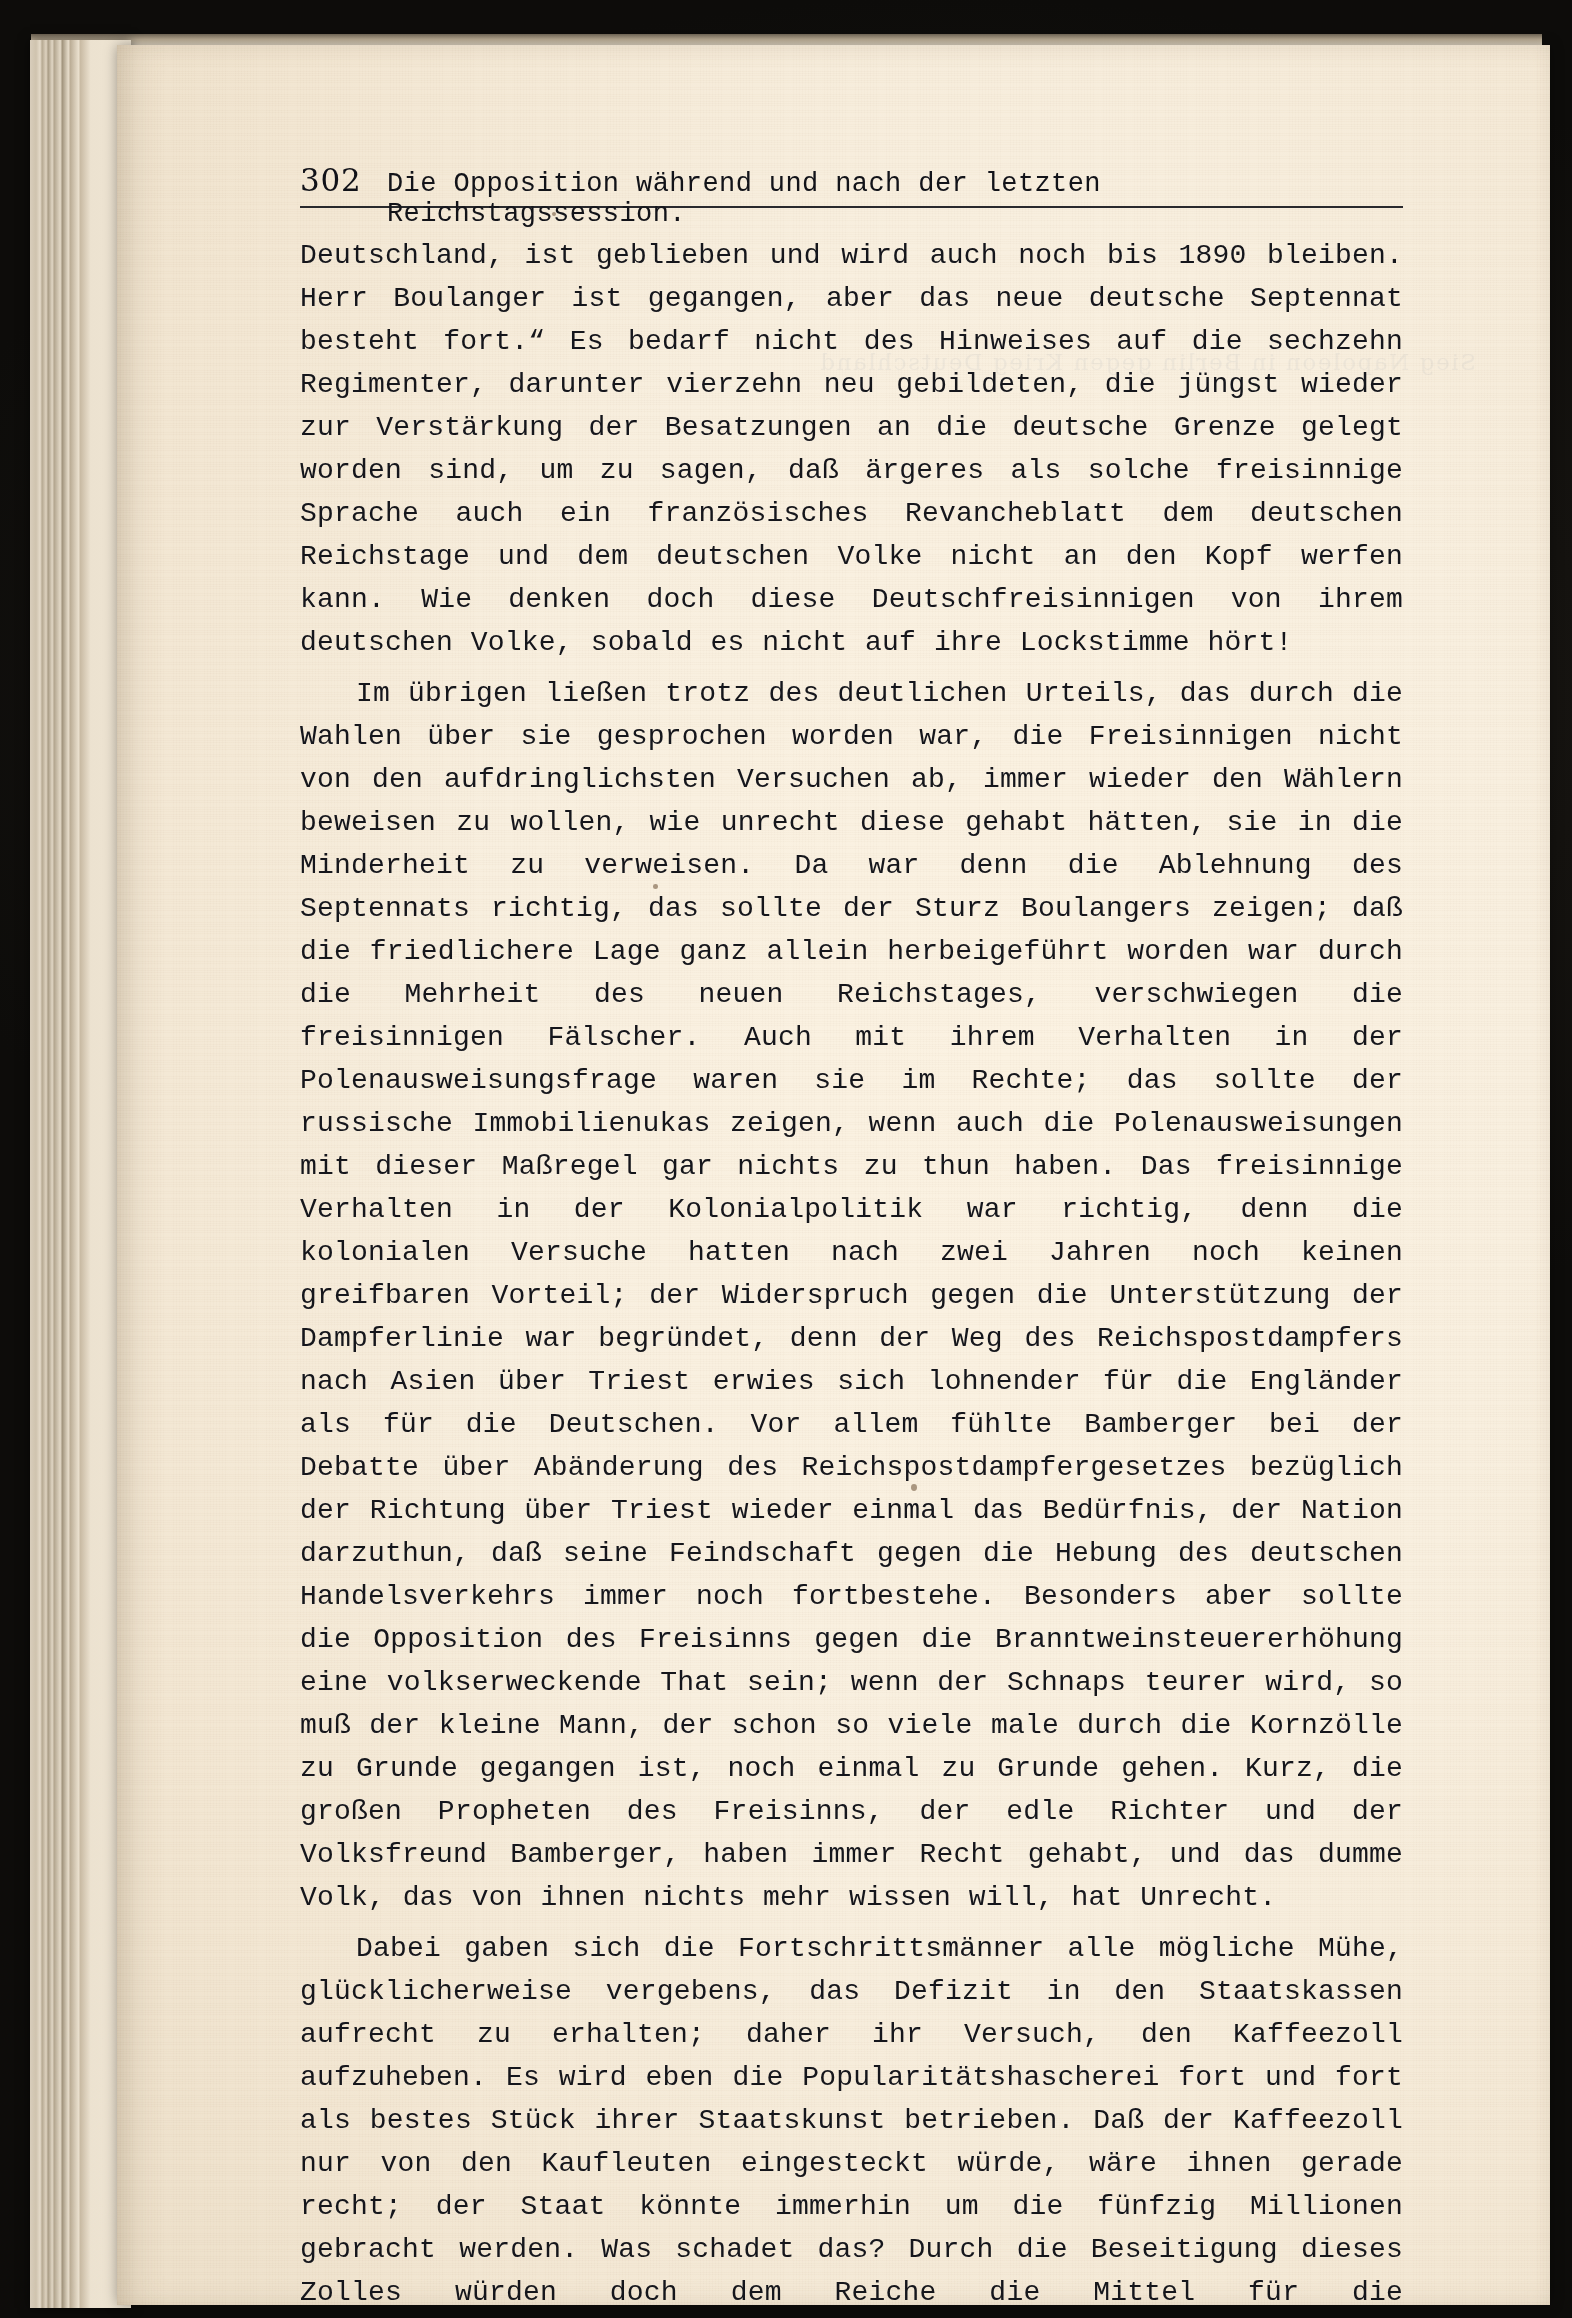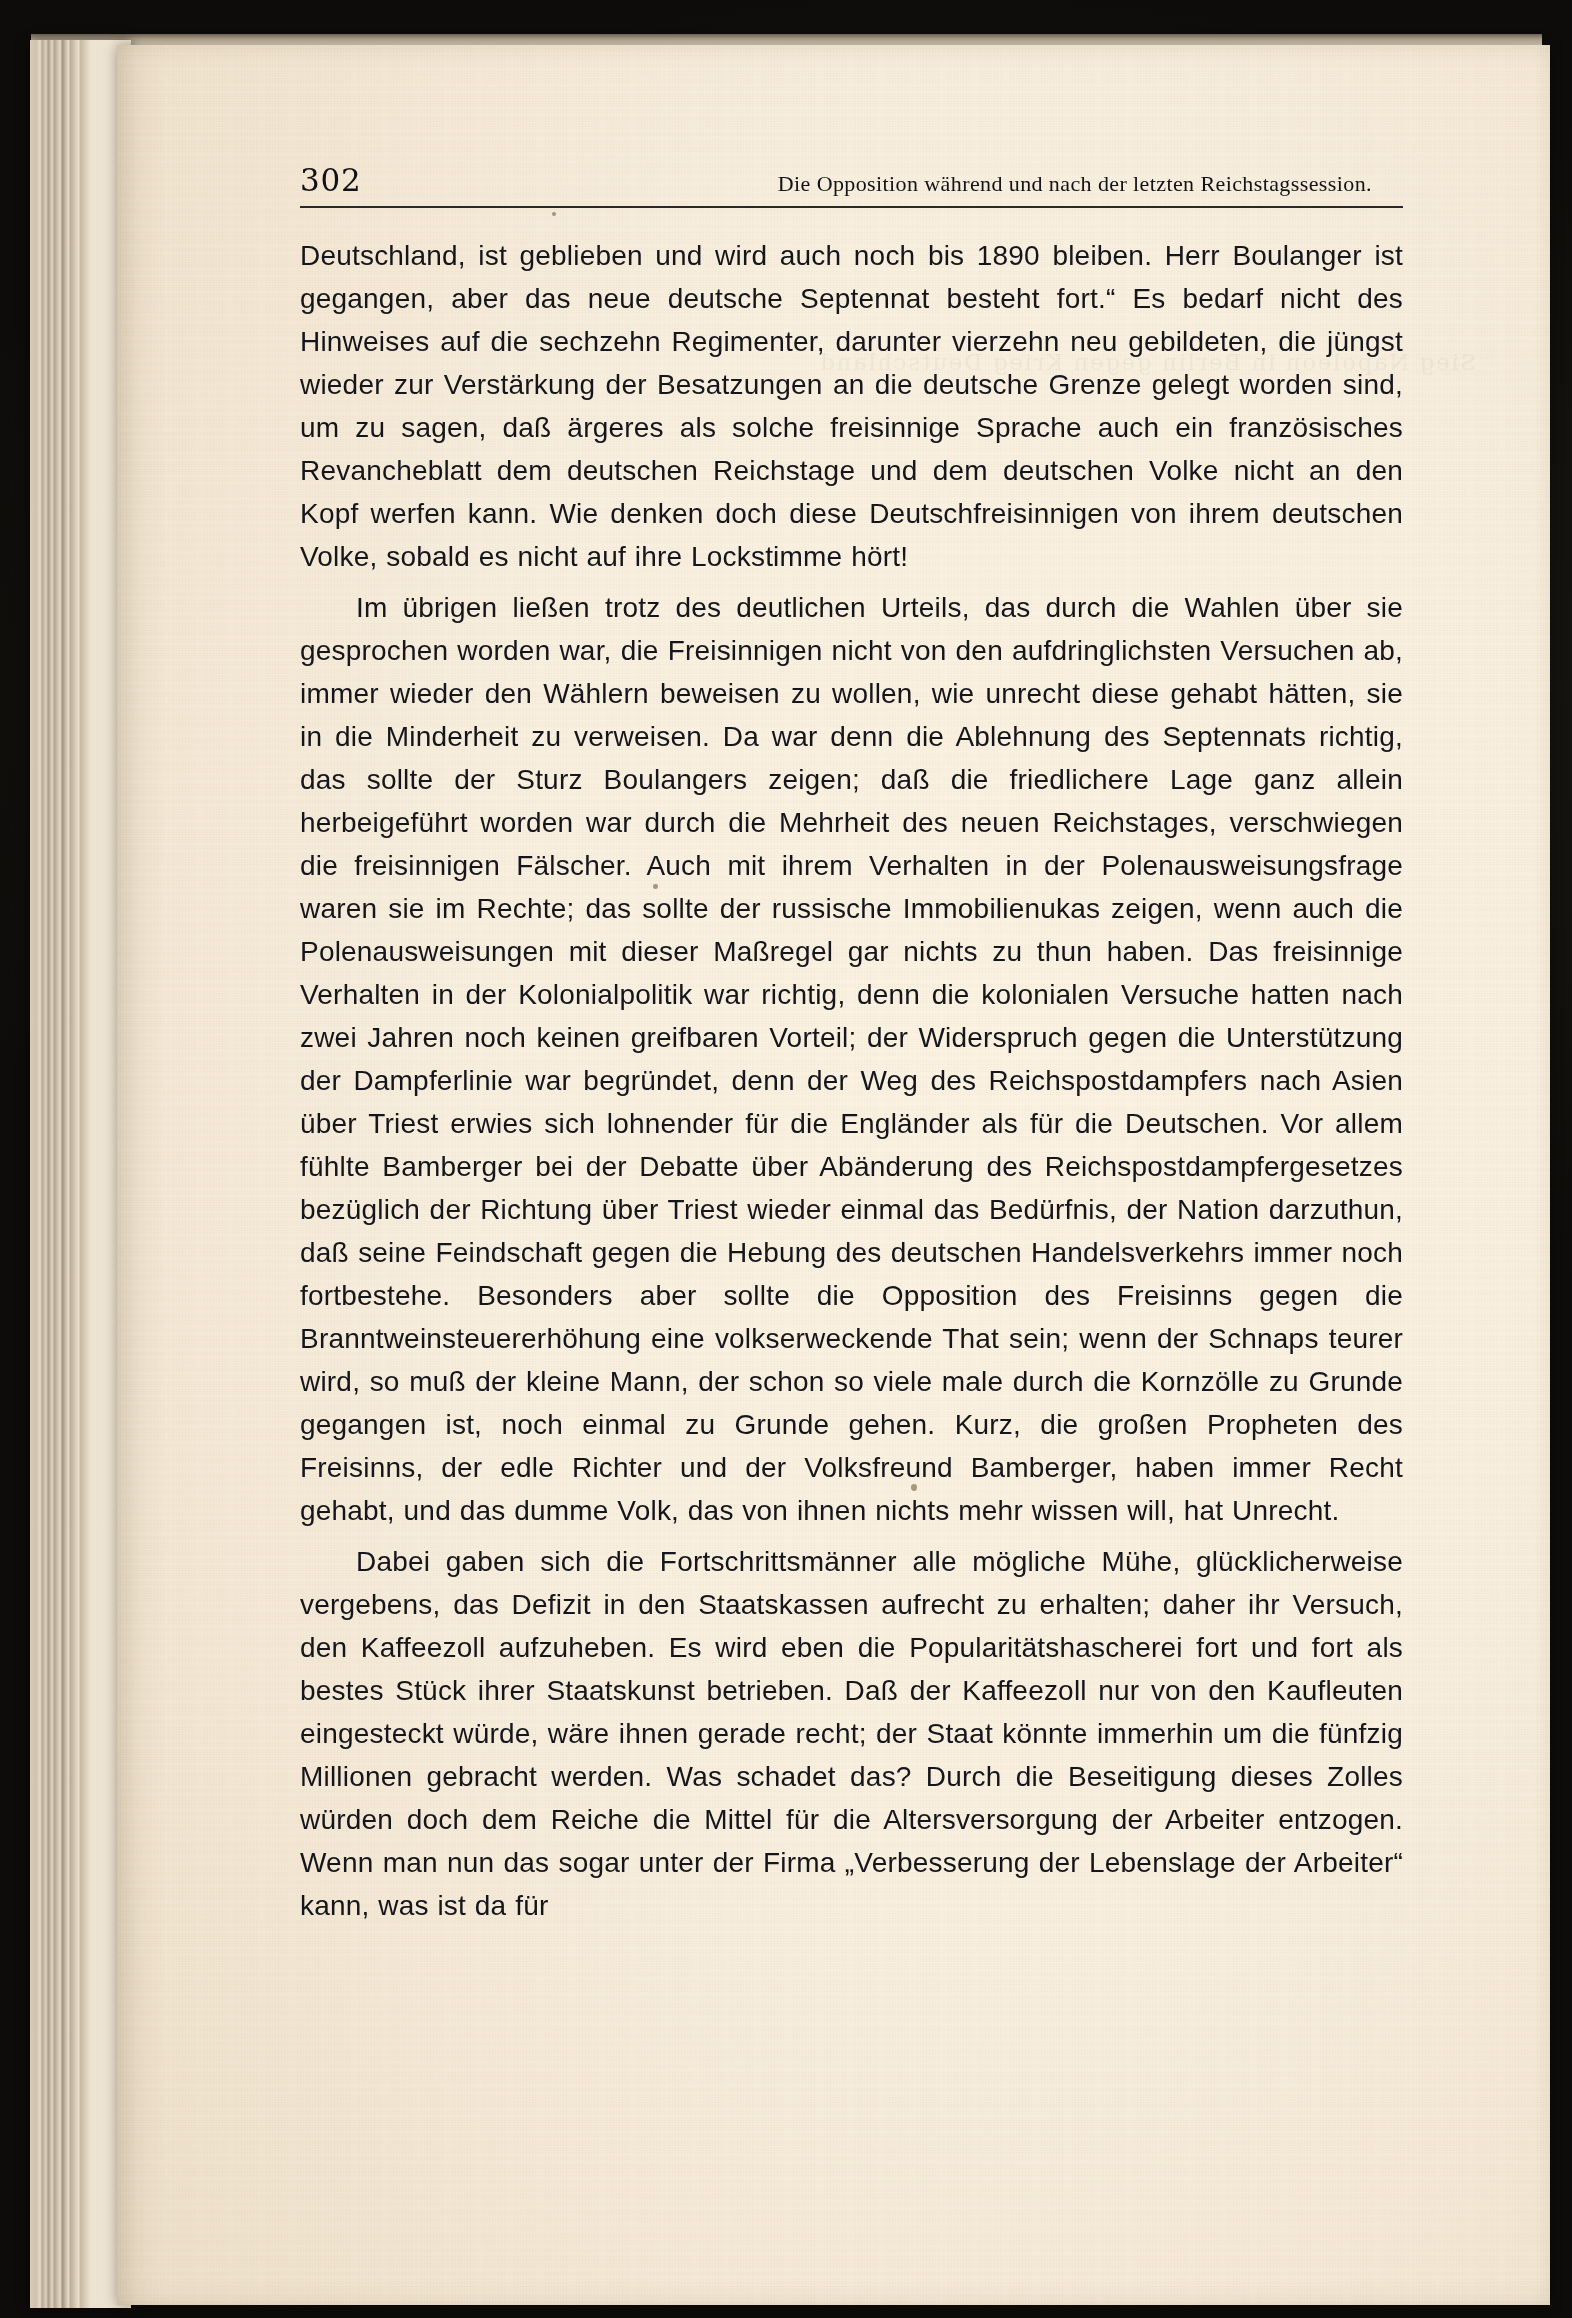--- a/index.html
+++ b/index.html
@@ -114,39 +114,39 @@
   .folio {
     width: 87px;
     flex: 0 0 87px;
     font-family: "DejaVu Serif", "Liberation Serif", serif;
     font-size: 31px;
     color: #15161c;
     letter-spacing: 0.8px;
   }
   .head-title {
     flex: 1;
-    text-align: right;
-    font-family: Liberation Serif, serif;
-    font-size: 22px;
+    text-align: left;
+    font-family: Liberation Mono, monospace;
+    font-size: 27px;
     color: #16171d;
     letter-spacing: 0.4px;
     font-feature-settings: "hist" 1;
     padding-right: 31px;
   }
   .rule {
     width: 1103px;
     height: 2.3px;
     background: #1b1c22;
     margin-bottom: 26.4px;
     opacity: 0.92;
   }
 
   p.body {
     margin: 0;
-    font-family: Liberation Sans, sans-serif;
+    font-family: Liberation Mono, monospace;
     font-size: 28px;
     line-height: 43px;
     color: #191a20;
     text-align: justify;
     text-justify: inter-word;
     letter-spacing: 0.2px;
     word-spacing: 0.8px;
     
     font-synthesis: none;
   }

